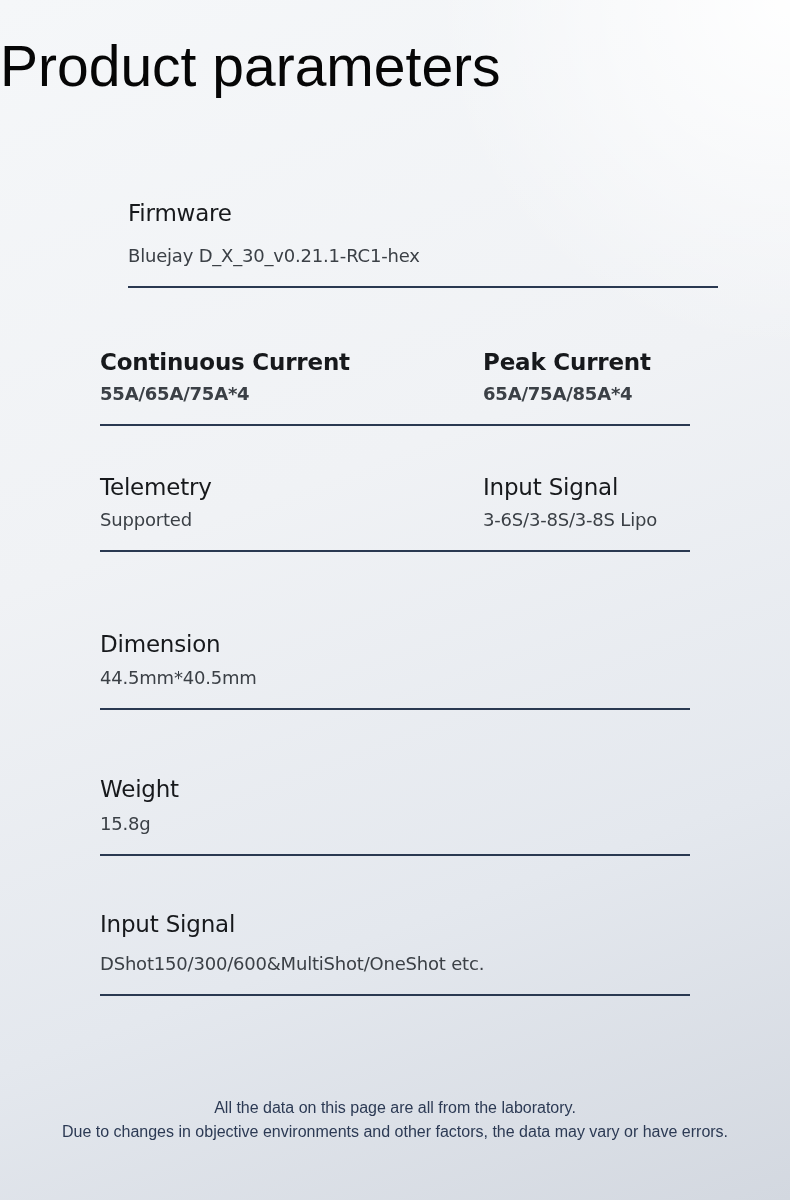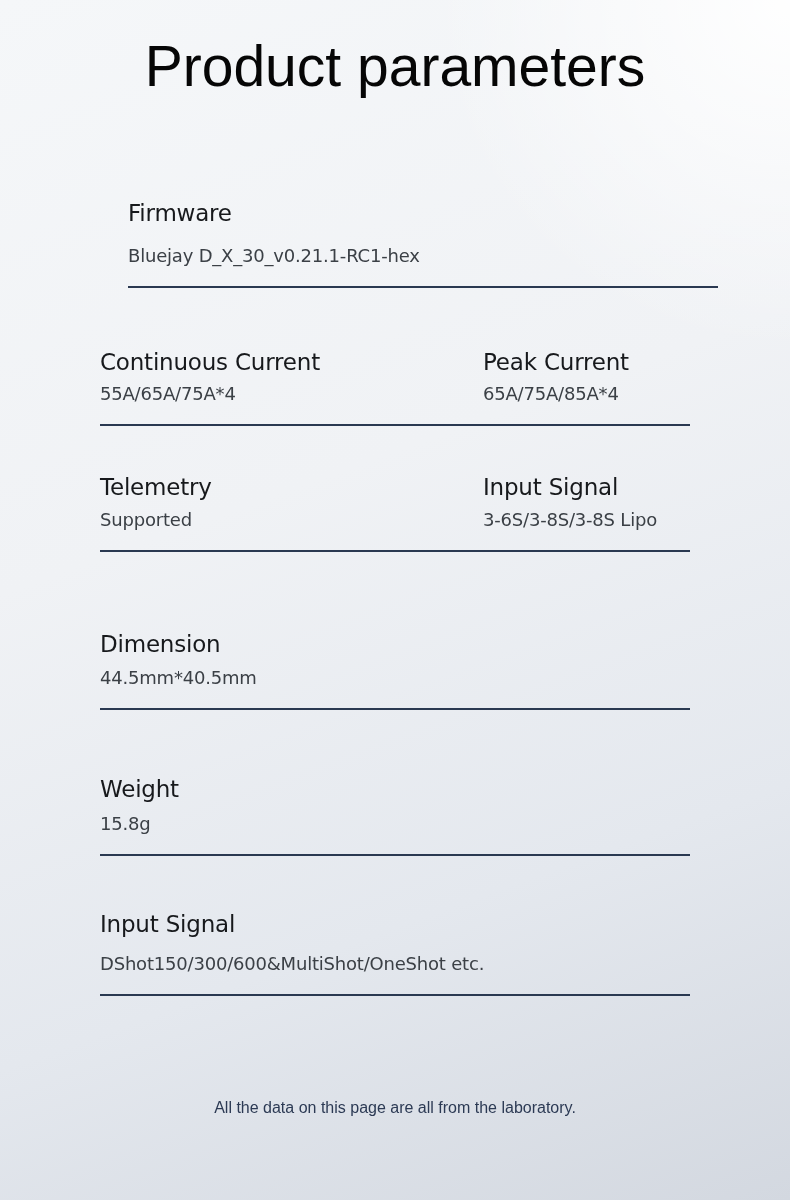--- a/index.html
+++ b/index.html
@@ -7,28 +7,28 @@
     position:relative;
     width:790px;height:1200px;
     overflow:hidden;
     font-family:"DejaVu Sans",sans-serif;
     background:
       radial-gradient(ellipse 70% 45% at 100% 0%, rgba(255,255,255,0.95) 0%, rgba(255,255,255,0) 65%),
       linear-gradient(160deg, #f5f7f9 0%, #f0f2f5 40%, #e4e8ee 72%, #d3d8e0 100%);
   }
   .title{
     position:absolute;top:33px;left:0;width:100%;
-    margin:0;text-align:center;
+    margin:0;text-align:left;
     font-family:"Liberation Sans",sans-serif;
     font-size:57px;font-weight:400;color:#060606;
     letter-spacing:0;
   }
   .spec-row{position:absolute;left:100px;width:590px;}
   .row-1{top:199px;height:89px;margin-left:28px;}
-  .row-2{top:348px;height:78px;}
+  .row-2{top:348px;height:78px;font-weight:bold;}
   .row-3{top:473px;height:79px;}
   .row-4{top:630px;height:80px;text-align:right;}
   .row-5{top:775px;height:81px;}
   .row-6{top:910px;height:86px;}
   .divider{position:absolute;left:0;right:0;bottom:0;height:2px;background:#2a3951;}
   .cell{position:absolute;top:0;bottom:2px;white-space:nowrap;}
   .cell.c0{left:0;}
   .cell.c1{left:383px;}
   .spec-label{
     font-size:23px;color:#17191c;letter-spacing:-0.2px;
@@ -103,15 +103,16 @@
   <section class="spec-row row-6">
     <div class="cell c0">
       <div class="spec-label">Input Signal</div>
       <div class="spec-value">DShot150/300/600&amp;MultiShot/OneShot etc.</div>
     </div>
     <div class="divider"></div>
   </section>
 
   <div class="footer">
     <div>All the data on this page are all from the laboratory.</div>
+    <div>Due to changes in objective environments and other factors, the data may vary or have errors.</div>
   </div>
 
 </div>
 
 </body></html>

